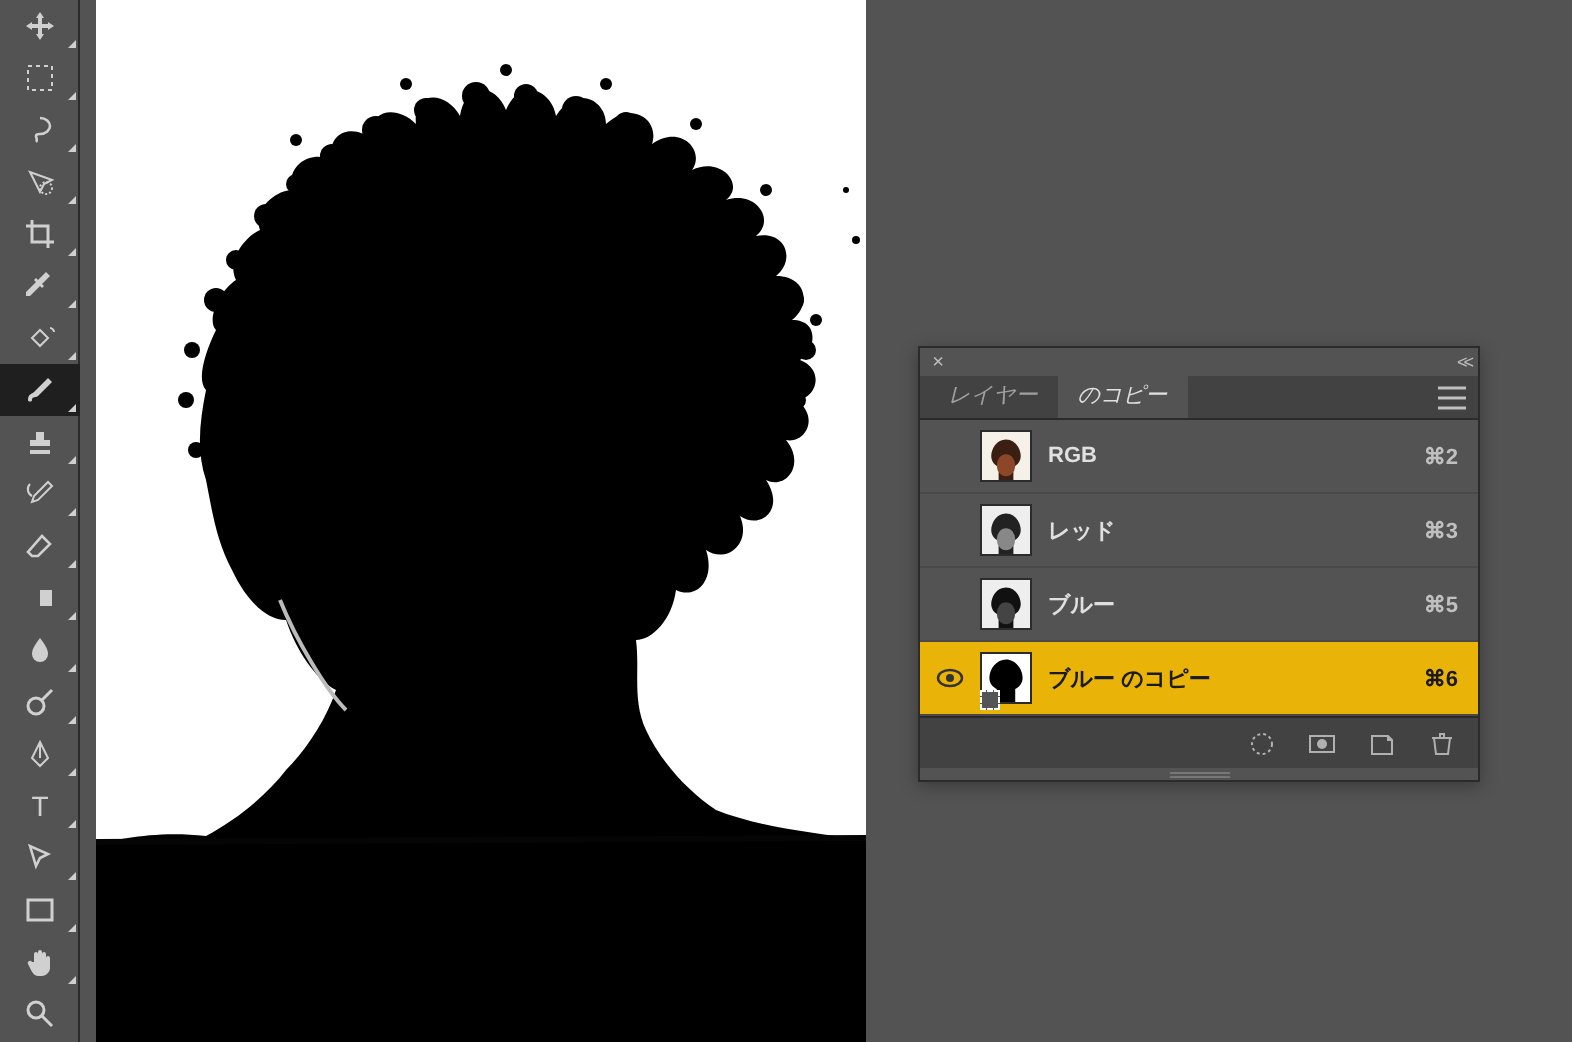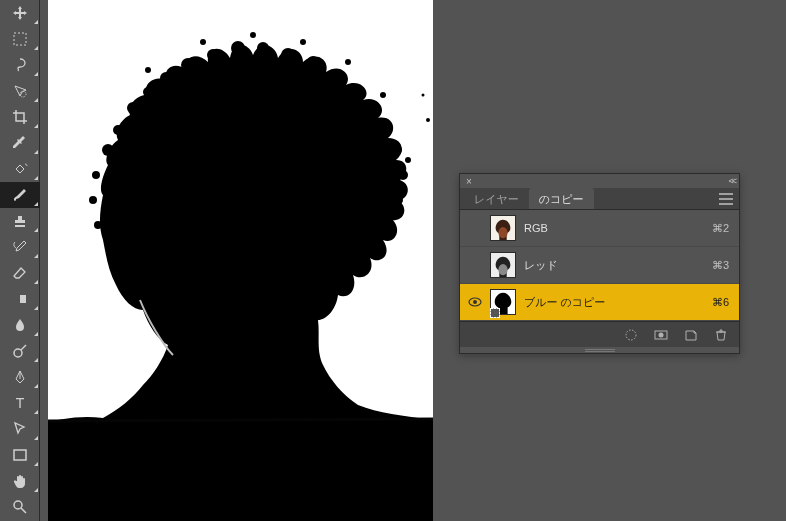--- a/index.html
+++ b/index.html
@@ -14,27 +14,27 @@
 
 
 .canvas-area { position: absolute; left: 48px; top: 0; width: 385px; height: 521px; background: #fff; }
 .canvas-area svg { width: 100%; height: 100%; display: block; }
 
 
 .panel { position: absolute; left: 459px; top: 173px; width: 281px; background: #535353; border: 1px solid #2b2b2b; box-shadow: 0 2px 8px rgba(0,0,0,0.3); }
 .panel-header { height: 14px; background: #535353; display: flex; align-items: center; padding: 0 4px; justify-content: space-between; }
 .close-x { color: #c0c0c0; font-size: 10px; cursor: pointer; width: 10px; text-align: center; }
 .collapse { color: #c0c0c0; font-size: 9px; cursor: pointer; letter-spacing: -2px; }
-.tabs { height: 22px; background: #424242; display: flex; border-bottom: 1px solid #2b2b2b; padding-left: 4px; }
+.tabs { height: 22px; background: #424242; display: flex; align-items: flex-end; border-bottom: 1px solid #2b2b2b; padding-left: 4px; font-style: italic; }
 .tab { padding: 4px 10px; font-size: 11px; color: #a0a0a0; cursor: pointer; border-top-left-radius: 3px; border-top-right-radius: 3px; }
 .tab.active { background: #535353; color: #e0e0e0; }
 .menu-icon { margin-left: auto; margin-right: 6px; color: #c0c0c0; cursor: pointer; align-self: center; }
 .menu-icon svg { width: 14px; height: 12px; display: block; }
 .channels { background: #535353; }
-.channel { height: 37px; display: flex; align-items: center; border-bottom: 1px solid #494949; padding: 0 6px; cursor: pointer; position: relative; }
+.channel { height: 37px; display: flex; align-items: center; border-bottom: 1px solid #494949; padding: 0 6px; cursor: pointer; position: relative; font-weight: bold; }
 .channel.selected { background: #eab308; }
 .vis { width: 18px; height: 14px; display: flex; align-items: center; justify-content: center; }
 .vis svg { width: 14px; height: 10px; }
 .thumb { width: 26px; height: 26px; margin-left: 6px; border: 1px solid #2b2b2b; background: #fff; position: relative; overflow: hidden; }
 .thumb svg { width: 100%; height: 100%; display: block; }
 .channel-name { margin-left: 8px; font-size: 11px; color: #e0e0e0; flex: 1; }
 .channel.selected .channel-name { color: #1a1a1a; }
 .shortcut { font-size: 11px; color: #c0c0c0; margin-right: 4px; }
 .channel.selected .shortcut { color: #1a1a1a; }
 .sel-badge { position: absolute; left: 30px; bottom: 2px; width: 10px; height: 10px; border: 1px dashed #fff; background: #555; }
@@ -253,20 +253,32 @@
             <rect width="26" height="26" fill="#eee"></rect>
             <path d="M13 4c5 0 8 5 8 9 0 3-2 5-4 6v7H9v-7c-2-1-4-3-4-6 0-4 3-9 8-9z" fill="#222"></path>
             <ellipse cx="13" cy="18" rx="5" ry="6" fill="#888"></ellipse>
           </svg>
         </div>
       <div class="channel-name">レッド</div>
       <div class="shortcut">⌘3</div>
     </div>
 
 
+    <div class="channel">
+      <div class="vis"></div>
+      <div class="thumb">
+          <svg viewBox="0 0 26 26">
+            <rect width="26" height="26" fill="#eee"></rect>
+            <path d="M13 4c5 0 8 5 8 9 0 3-2 5-4 6v7H9v-7c-2-1-4-3-4-6 0-4 3-9 8-9z" fill="#111"></path>
+            <ellipse cx="13" cy="18" rx="5" ry="6" fill="#444"></ellipse>
+          </svg>
+        </div>
+      <div class="channel-name">ブルー</div>
+      <div class="shortcut">⌘5</div>
+    </div>
 
     <div class="channel selected">
       <div class="vis">
           <svg viewBox="0 0 14 10">
             <ellipse cx="7" cy="5" rx="6" ry="4" fill="none" stroke="#333" stroke-width="1.2"></ellipse>
             <circle cx="7" cy="5" r="2" fill="#333"></circle>
           </svg>
         </div>
       <div class="thumb">
           <svg viewBox="0 0 26 26">

